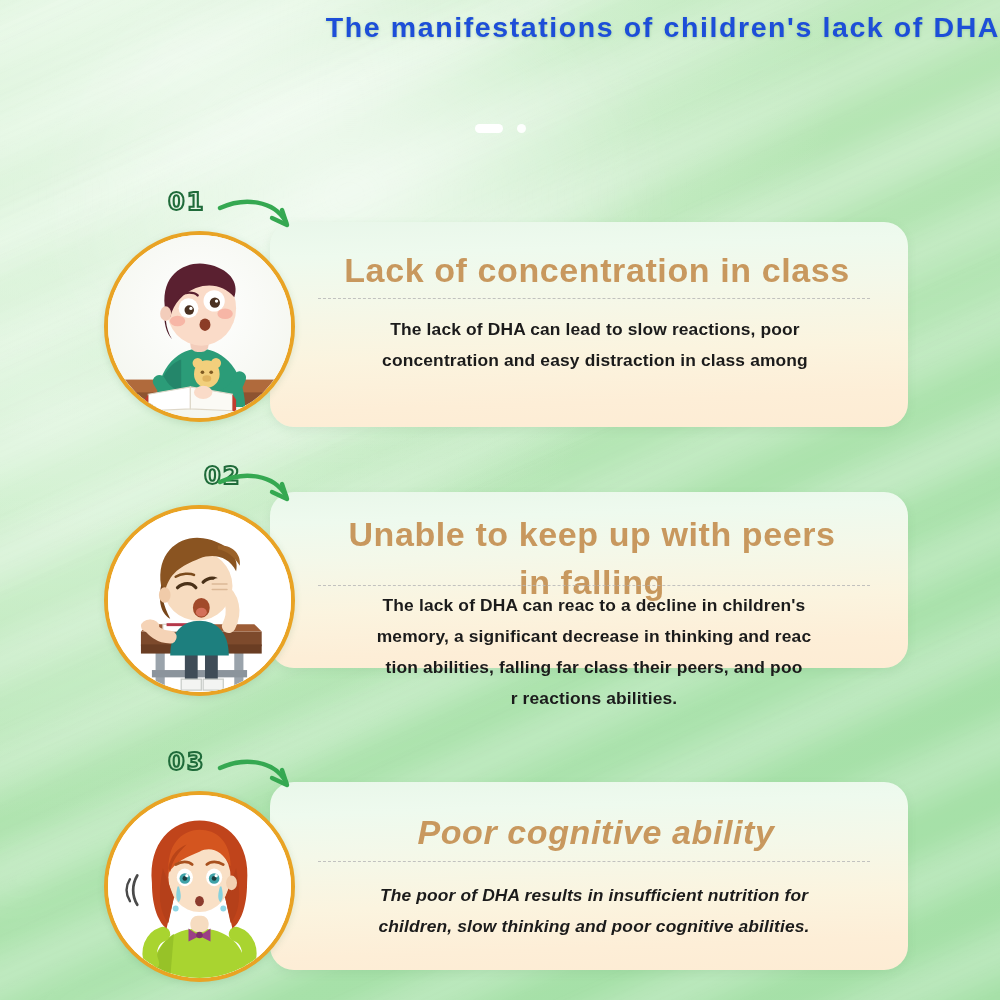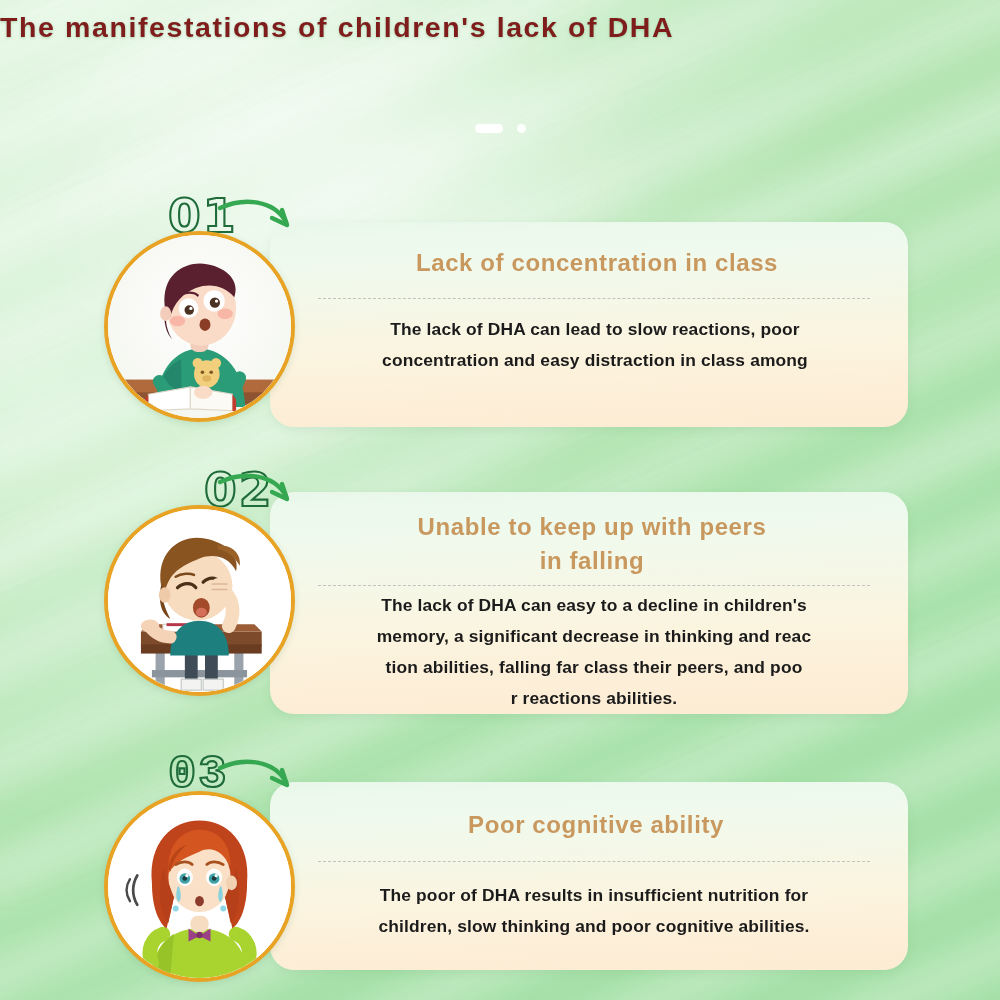--- a/index.html
+++ b/index.html
@@ -45,23 +45,23 @@
   }
   .bg-glow{
     position:absolute;left:-10%;top:-18%;width:90%;height:75%;
     background:radial-gradient(closest-side,rgba(255,255,255,.55),rgba(255,255,255,0) 70%);
     filter:blur(30px);
   }
 
   
   .title{
     position:absolute;left:0;right:0;top:11px;
-    text-align:left;
+    text-align:right;
     font-size:28.5px;font-weight:bold;letter-spacing:1.6px;
-    color:#7f1d1d;
+    color:#1d4ed8;
     text-shadow:0 1px 3px rgba(110,180,120,.45);
     white-space:nowrap;
   }
   .pager{
     position:absolute;left:0;right:0;top:124px;
     display:flex;justify-content:center;align-items:center;gap:14px;
   }
   .pager .pill{width:28px;height:9px;border-radius:5px;background:#ffffff;}
   .pager .dot{width:9px;height:9px;border-radius:50%;background:#ffffff;opacity:.92;}
 
@@ -77,36 +77,36 @@
         #fbf4df 62%,
         #fdeed7 84%,
         #fdecd4 100%);
     box-shadow:0 3px 10px rgba(90,150,95,.12);
   }
   .card-inner{position:absolute;left:0;right:0;}
 
   .c-title{
     text-align:center;
     color:#c8985e;
-    font-size:24px;font-weight:bold;letter-spacing:.6px;line-height:1.42;
+    font-size:34px;font-weight:bold;letter-spacing:.6px;line-height:1.42;
   }
   .c-divider{
     height:0;border-top:1.4px dashed #b9b9b9;opacity:.85;
   }
   .c-body{
     text-align:center;
     color:#1b1b1b;
     font-size:17.4px;line-height:1.78;font-weight:bold;letter-spacing:.15px;
   }
   .c-body .ln{display:block;}
 
   
   .num{
     position:absolute;
-    font-size:47px;font-weight:bold;letter-spacing:2px;
+    font-size:24px;font-weight:bold;letter-spacing:2px;
     color:transparent;
     -webkit-text-stroke:2.1px #1f6b3a;
     font-family:"DejaVu Sans",sans-serif;
   }
   .arrow{position:absolute;}
 
   
   .circle{
     position:absolute;
     border-radius:50%;
@@ -212,33 +212,33 @@
         <path d="M20 90 L22 87 L22 96 L20 97 Z" fill="#c23b2e"></path>
         <path d="M68 87 L70 90 L70 97 L68 96 Z" fill="#c23b2e"></path>
 
         <ellipse cx="52" cy="86" rx="5" ry="3.6" fill="#fadbc8"></ellipse>
       </svg>
     </div>
   </div>
 
   <div class="card-block" style="top:0">
 
-    <div class="card" style="left:270px;top:492px;width:638px;height:222px;">
+    <div class="card" style="left:270px;top:492px;width:638px;height:176px;">
       <div class="card-inner" style="top:18px;left:40px;right:34px;">
         <div class="c-title">
           <span>Unable to keep up with peers</span><br>
           <span>in falling</span>
         </div>
       </div>
       <div class="card-inner" style="top:93px;left:48px;right:38px;">
         <div class="c-divider"></div>
       </div>
       <div class="card-inner" style="top:98px;left:32px;right:22px;">
         <div class="c-body">
-          <span class="ln">The lack of DHA can easy to a decline in children's</span>
+          <span class="ln">The lack of DHA can reac to a decline in children's</span>
           <span class="ln">memory, a significant decrease in thinking and reac</span>
           <span class="ln">tion abilities, falling far class their peers, and poo</span>
           <span class="ln">r reactions abilities.</span>
         </div>
       </div>
     </div>
 
     <div class="num" style="left:168px;top:462px;margin-left:36px;">02</div>
 
     <svg class="arrow" style="left:216px;top:470px;" width="82" height="36" viewBox="0 0 82 36">
@@ -290,36 +290,36 @@
         <path d="M66 64 C70 56, 68 48, 62 44" stroke="#f7dcc0" stroke-width="7.5" fill="none" stroke-linecap="round"></path>
         <ellipse cx="61" cy="43" rx="6" ry="5.4" fill="#f7dcc0"></ellipse>
         <path d="M57 41 h8" stroke="#dcb896" stroke-width="0.9" stroke-linecap="round"></path>
         <path d="M57 44 h8" stroke="#dcb896" stroke-width="0.9" stroke-linecap="round"></path>
       </svg>
     </div>
   </div>
 
   <div class="card-block" style="top:0">
 
-    <div class="card" style="left:270px;top:782px;width:638px;height:188px;">
+    <div class="card" style="left:270px;top:782px;width:638px;height:188px;font-style:italic;">
       <div class="card-inner" style="top:26px;left:44px;right:30px;">
         <div class="c-title">Poor cognitive ability</div>
       </div>
       <div class="card-inner" style="top:79px;left:48px;right:38px;">
         <div class="c-divider"></div>
       </div>
       <div class="card-inner" style="top:98px;left:32px;right:22px;">
         <div class="c-body">
           <span class="ln">The poor of DHA results in insufficient nutrition for</span>
           <span class="ln">children, slow thinking and poor cognitive abilities.</span>
         </div>
       </div>
     </div>
 
-    <div class="num" style="left:168px;top:748px;font-family:Liberation Mono, monospace;">03</div>
+    <div class="num" style="left:168px;top:748px;">03</div>
 
     <svg class="arrow" style="left:216px;top:756px;" width="82" height="36" viewBox="0 0 82 36">
       <path d="M4 12 C28 1, 58 4, 70 26" fill="none" stroke="#35a851" stroke-width="4.4" stroke-linecap="round"></path>
       <path d="M56 22 L71 29 L66 14" fill="none" stroke="#35a851" stroke-width="4.4" stroke-linecap="round" stroke-linejoin="round"></path>
     </svg>
 
     <div class="circle" style="left:104px;top:791px;width:183px;height:183px;">
       <svg viewBox="0 0 100 100">
         <rect width="100" height="100" fill="#ffffff"></rect>
 

